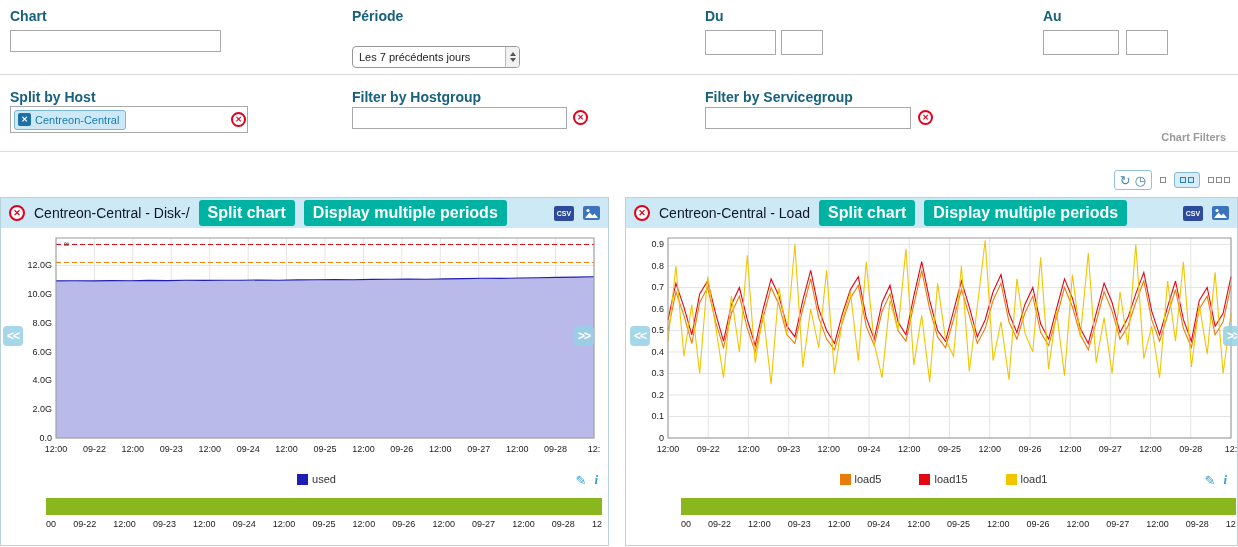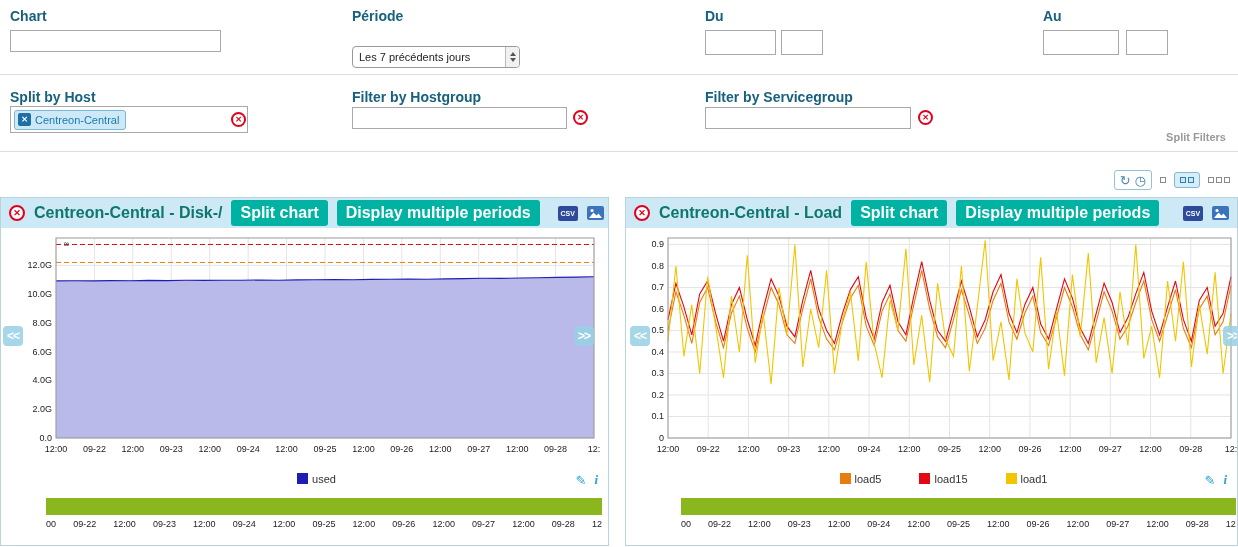--- a/index.html
+++ b/index.html
@@ -32,32 +32,32 @@
   .sq { width:6px; height:6px; border:1px solid #8a8a8a; background:#fff; }
   .toggle { display:flex; gap:2px; align-items:center; cursor:pointer; }
   .toggle.selected { background:#d8edf8; border:1px solid #7fb8d8; border-radius:3px; padding:4px 5px; }
   .toggle.selected .sq { border-color:#2a7fb5; background:#cfe7f6; }
 
   
   .panel { position:absolute; top:197px; height:349px; border:1px solid #b9d2de; background:#fff; overflow:hidden; }
   .panel-header { height:30px; background:#cde9f5; display:flex; align-items:center; gap:9px; padding:0 8px; }
   .panel-close { width:16px;height:16px;border:2px solid #e2001a;border-radius:50%;background:#fff;color:#e2001a;font-size:9px;font-weight:bold;text-align:center;line-height:12px;cursor:pointer;flex:none; }
   .panel-close::before { content:"✕"; }
-  .panel-title { font-size:16px; font-weight:bold; color:#0f766e; white-space:nowrap; }
+  .panel-title { font-size:14px; font-weight:normal; color:#0f172a; white-space:nowrap; }
   .teal-btn { background:#00b2a2; color:#fff; border:none; border-radius:3px; font-size:16px; font-weight:bold; padding:4px 9px; cursor:pointer; font-family:"Liberation Sans", sans-serif; white-space:nowrap; }
   .header-spacer { flex:1; }
   .csv-icon { width:20px; height:15px; background:#2d4b9a; border-radius:2px; color:#fff; font-size:7px; font-weight:bold; text-align:center; line-height:15px; cursor:pointer; flex:none; }
   .img-icon { cursor:pointer; flex:none; display:flex; }
 
   .chart-wrap { position:relative; margin-top:2px; }
   .nav-arrow { position:absolute; background:rgba(150,208,228,0.85); border-radius:4px; color:#fff; font-weight:bold; font-size:12px; padding:3px 4px; cursor:pointer; letter-spacing:-1px; }
 
   .legend-row { position:relative; height:22px; margin-top:2px; }
   .legend { display:flex; justify-content:center; align-items:center; gap:14px; padding-top:3px; font-size:11px; color:#333; }
-  .legend-item { display:flex; align-items:flex-start; gap:4px;padding-left:24px; }
+  .legend-item { display:flex; align-items:center; gap:4px;padding-left:24px; }
   .legend-swatch { width:11px; height:11px; display:inline-block; }
   .panel-actions { position:absolute; right:10px; top:2px; display:flex; gap:8px; align-items:center; }
   .edit-icon { color:#2d9fd8; font-size:13px; cursor:pointer; }
   .edit-icon::before { content:"✎"; }
   .info-icon { color:#2d9fd8; font-size:13px; font-style:italic; font-weight:bold; font-family:"Liberation Serif", serif; cursor:pointer; }
   .info-icon::before { content:"i"; }
 
   .greenbar { height:17px; background:#89b71d; margin-top:6px; cursor:pointer; }
   .barlabels { display:flex; justify-content:space-between; font-size:9px; color:#222; margin-top:4px; }
 
@@ -98,21 +98,21 @@
 <span class="redx" style="top:112px;left:231px"></span>
 
 <span class="field-label" style="top:89px;left:352px">Filter by Hostgroup</span>
 <input class="text-input" style="top: 107px; left: 352px; width: 215px;">
 <span class="redx" style="top:110px;left:573px"></span>
 
 <span class="field-label" style="top:89px;left:705px">Filter by Servicegroup</span>
 <input class="text-input" style="top: 107px; left: 705px; width: 206px;">
 <span class="redx" style="top:110px;left:918px"></span>
 
-<span class="section-label" style="top:131px;right:12px">Split Filters</span>
+<span class="section-label" style="top:131px;right:12px">Chart Filters</span>
 <div class="divider" style="top:151px"></div>
 
 <div class="view-toolbar">
   <span class="refresh-box">
     <span>↻</span>
     <span>◷</span>
   </span>
   <span class="toggle">
       <span class="sq"></span>
     </span>

